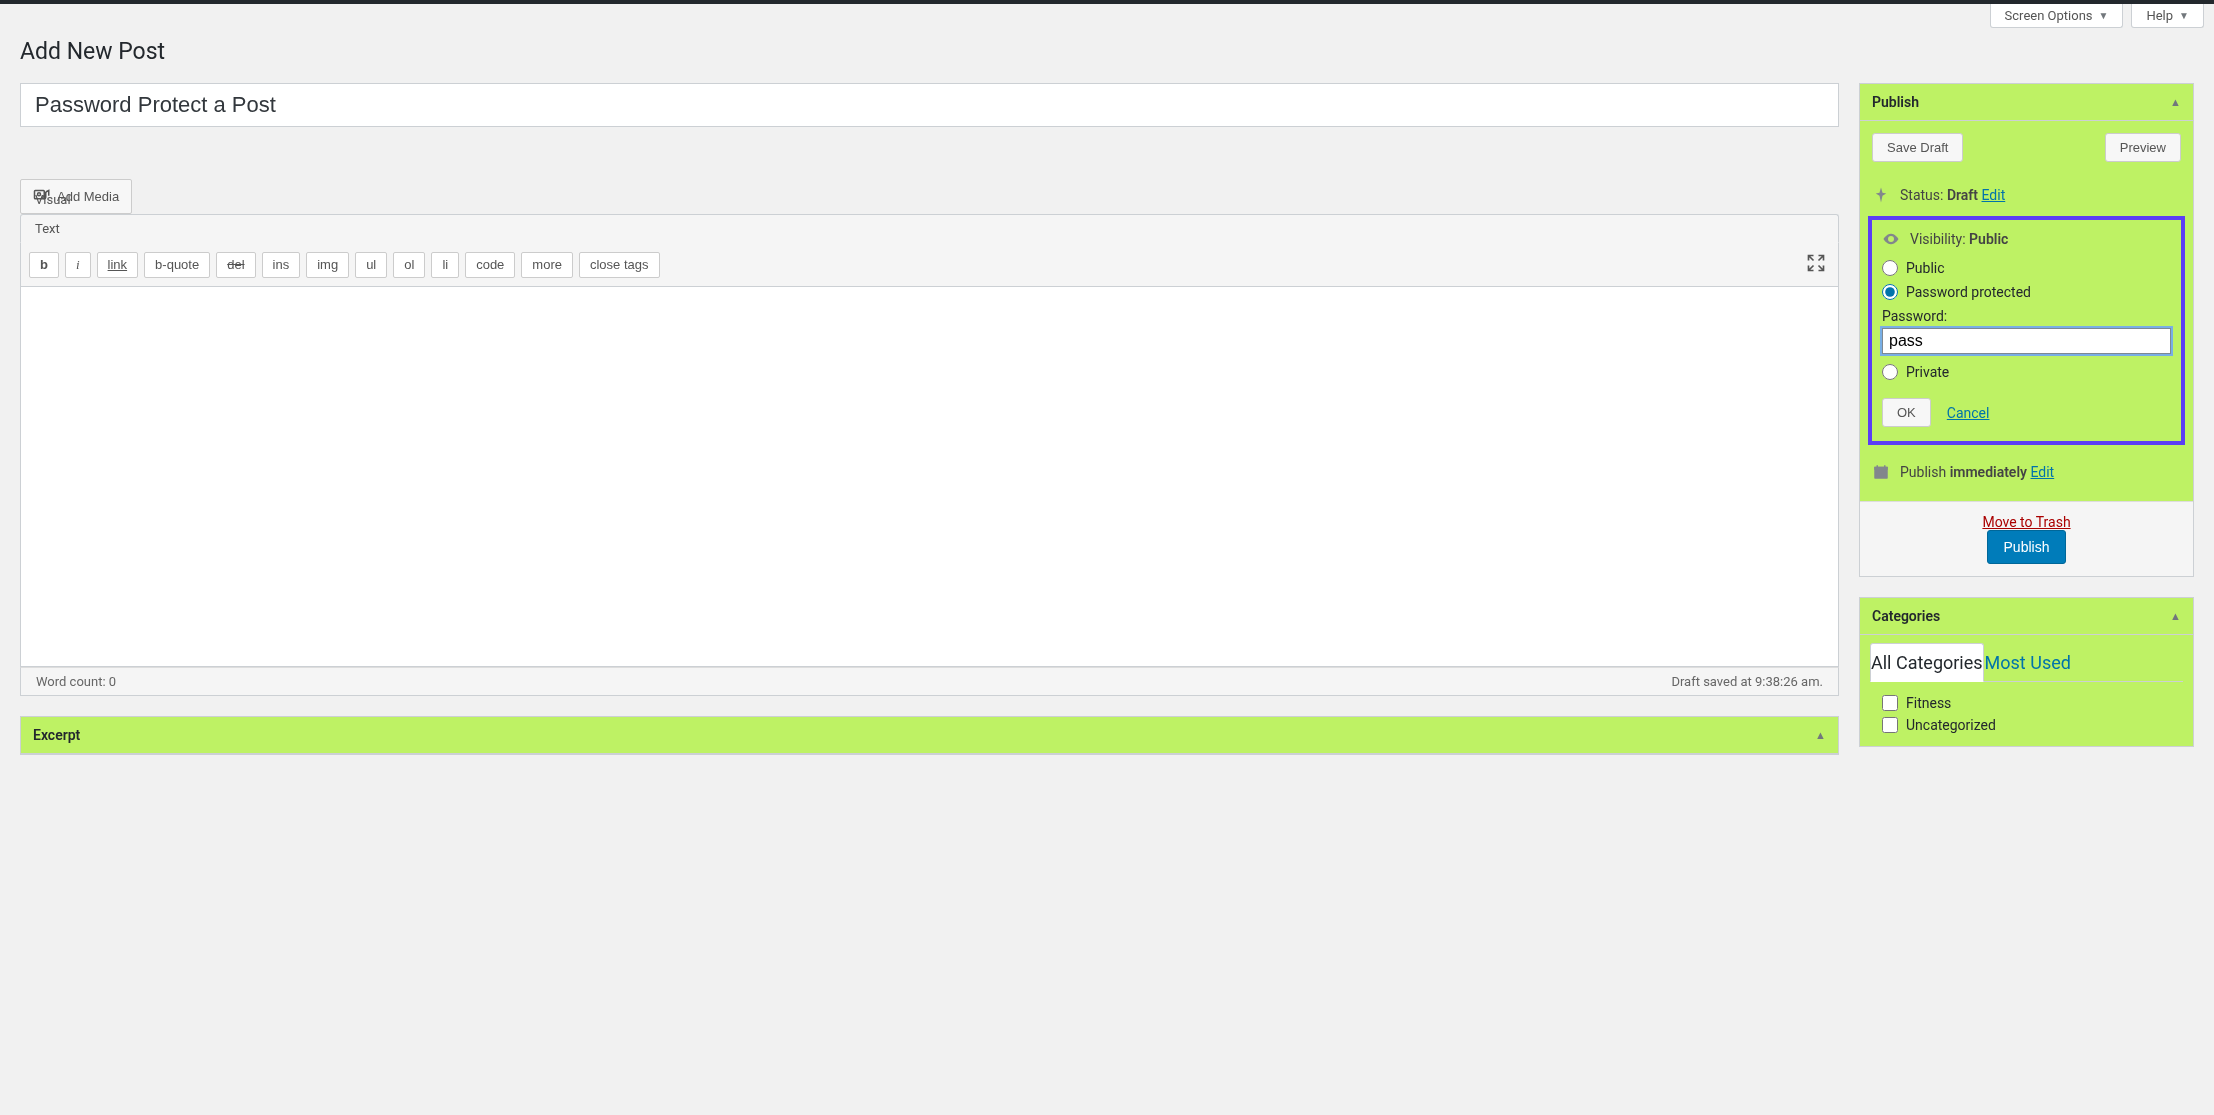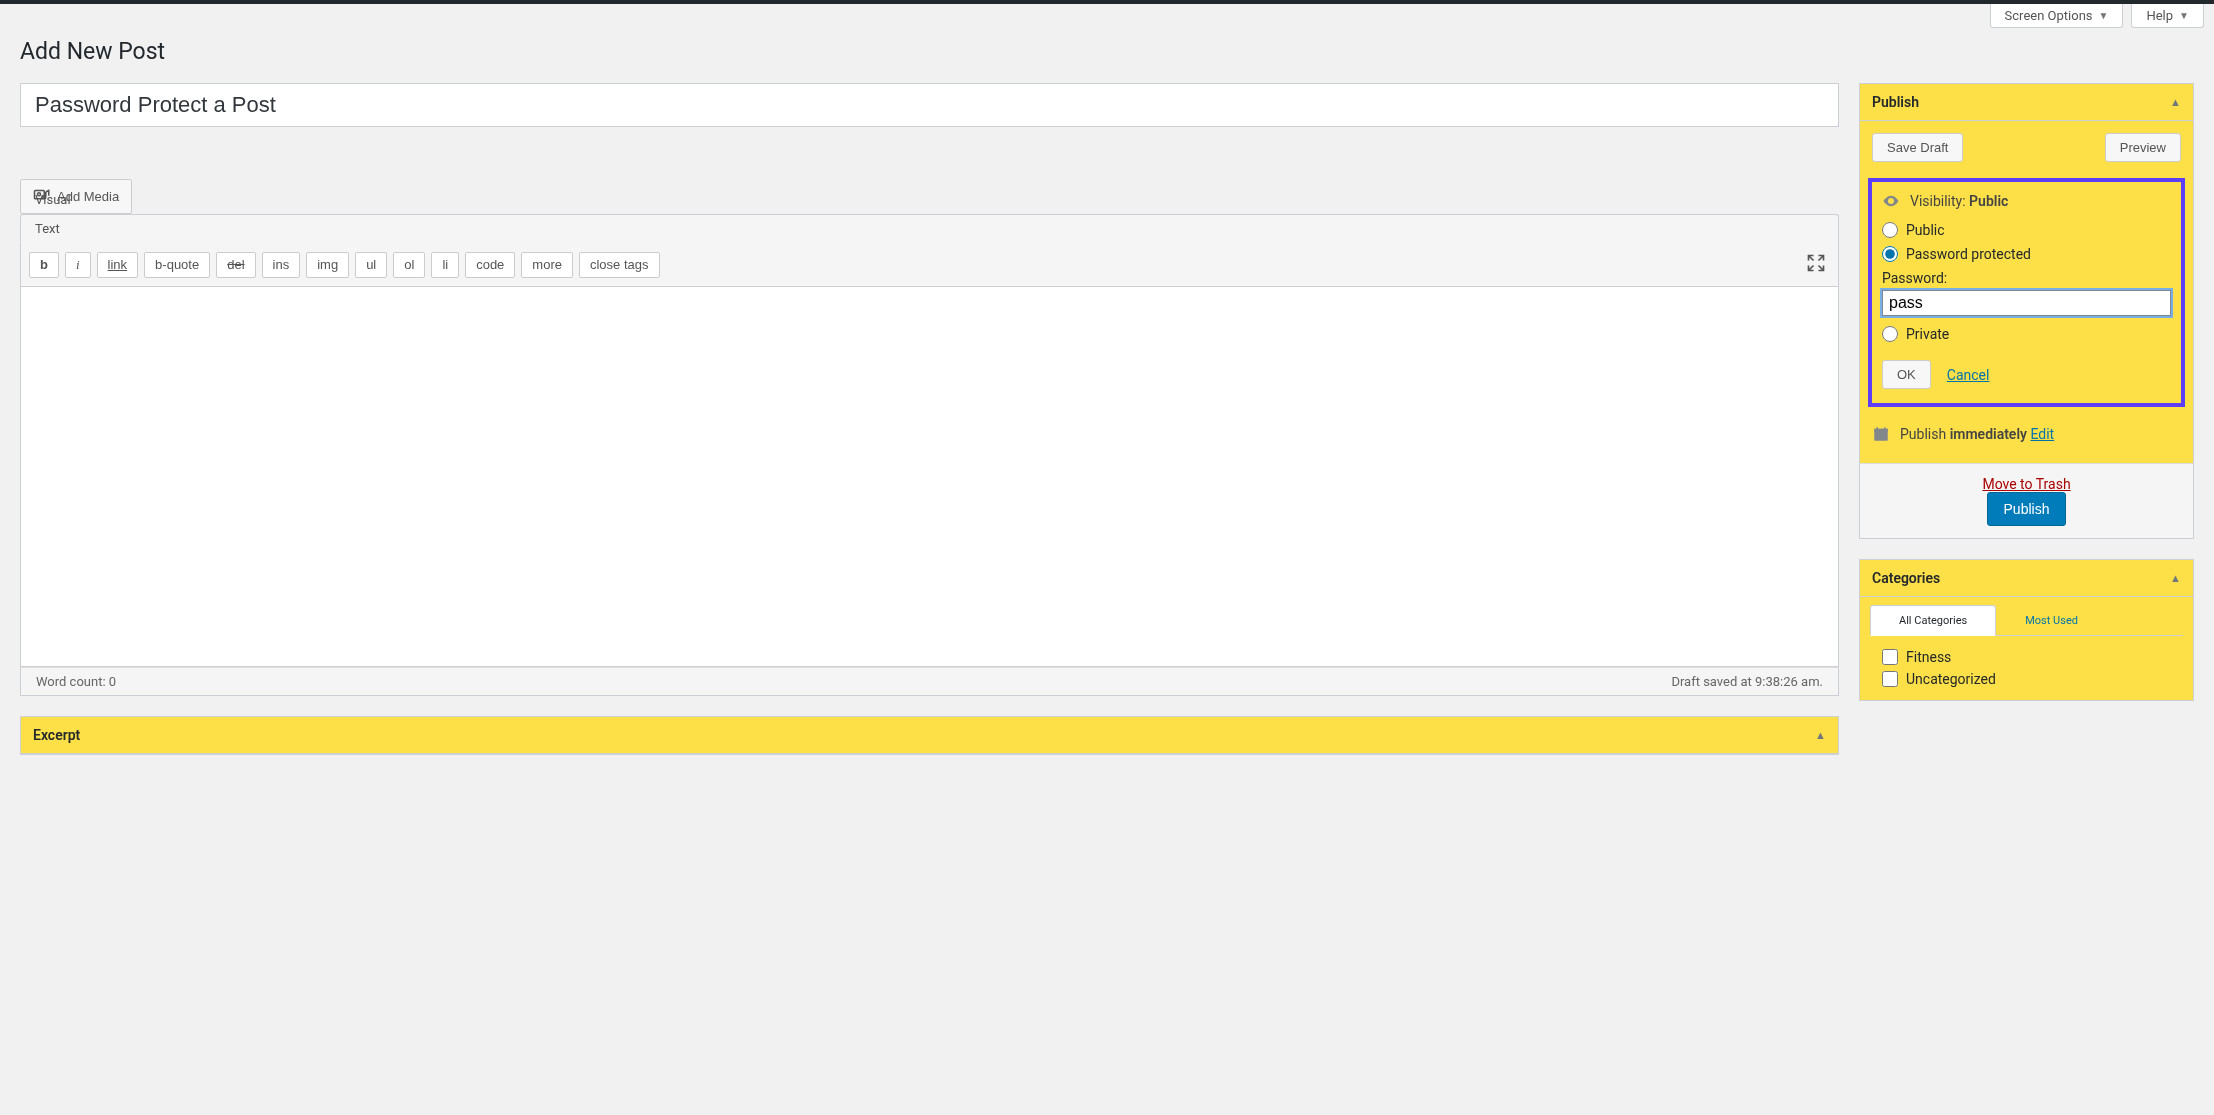--- a/index.html
+++ b/index.html
@@ -143,21 +143,21 @@
     border: 1px solid #ccd0d4;
     border-top: 1px solid #ddd;
     padding: 6px 15px;
     font-size: 13px;
     color: #666;
     display: flex;
     justify-content: space-between;
   }
 
   .postbox {
-    background: #fde047;
+    background: #bef264;
     border: 1px solid #ccd0d4;
     margin-bottom: 20px;
     margin-top: 20px;
   }
   .col-side .postbox { margin-top: 0; }
   .postbox-header {
     padding: 10px 12px;
     border-bottom: 1px solid #ccd0d4;
     display: flex;
     justify-content: space-between;
@@ -234,22 +234,22 @@
     font-size: 14px;
     border-radius: 3px;
     cursor:pointer;
   }
 
   .cat-tabs {
     display:flex;
     border-bottom: 1px solid #ccd0d4;
   }
   .cat-tab {
-    padding: 8px 28px;
-    font-size: 11px;
+    padding: 8px 0;
+    font-size: 18px;
     color: #0073aa;
     cursor:pointer;
     border: 1px solid transparent;
     margin-bottom: -1px;
   }
   .cat-tab.active {
     color: #23282d;
     border: 1px solid #ccd0d4;
     border-bottom-color: #fff;
     background:#fff;
@@ -351,20 +351,31 @@
         <div class="postbox-header">
           <span>Publish</span>
           <span class="tri">▲</span>
         </div>
         <div class="pub-body">
           <div class="pub-row-top">
             <button class="btn">Save Draft</button>
             <button class="btn">Preview</button>
           </div>
 
+          <div class="meta-row">
+            <span class="ico">
+              <svg viewBox="0 0 24 24">
+                  <path d="M12 2 L14 9 L19 10 L14 13 L12 22 L10 13 L5 10 L10 9 Z"></path>
+                </svg>
+            </span>
+            <span>
+              <span>Status: </span><b>Draft</b>
+              <a>Edit</a>
+            </span>
+          </div>
 
           <div class="highlight-box">
             <div class="meta-row" style="padding-top:0;">
               <span class="ico">
                 <svg viewBox="0 0 24 24">
                     <path d="M12 5 C6 5 2 12 2 12 s4 7 10 7 10-7 10-7 S18 5 12 5z M12 16 a4 4 0 1 1 0-8 a4 4 0 0 1 0 8z"></path>
                   </svg>
               </span>
               <span>
                 <span>Visibility: </span><b>Public</b>

